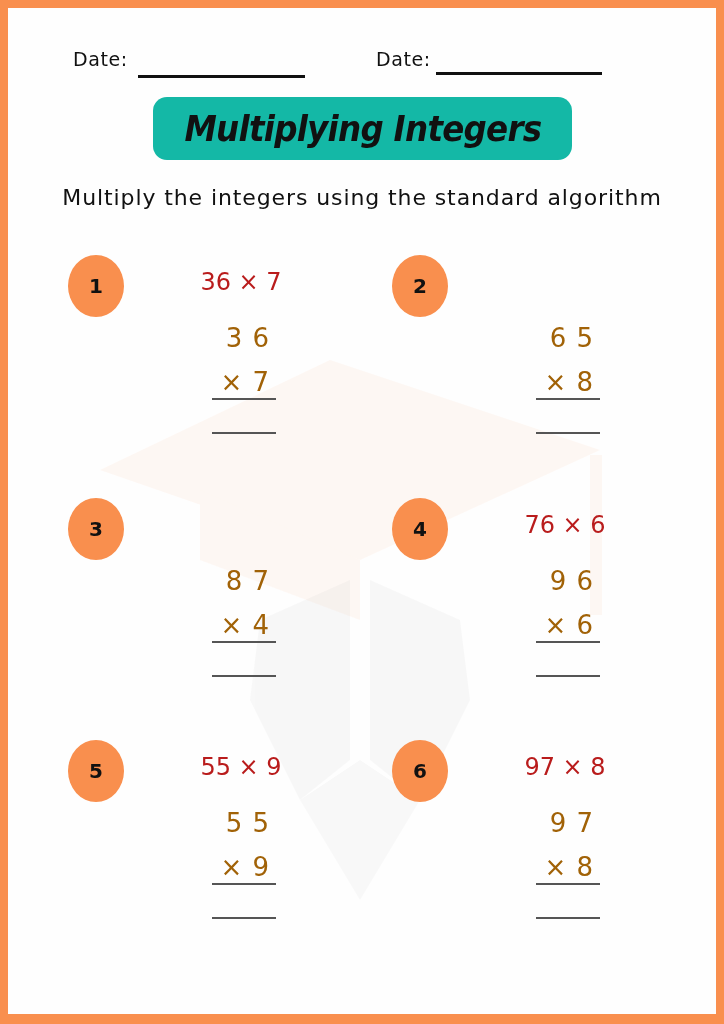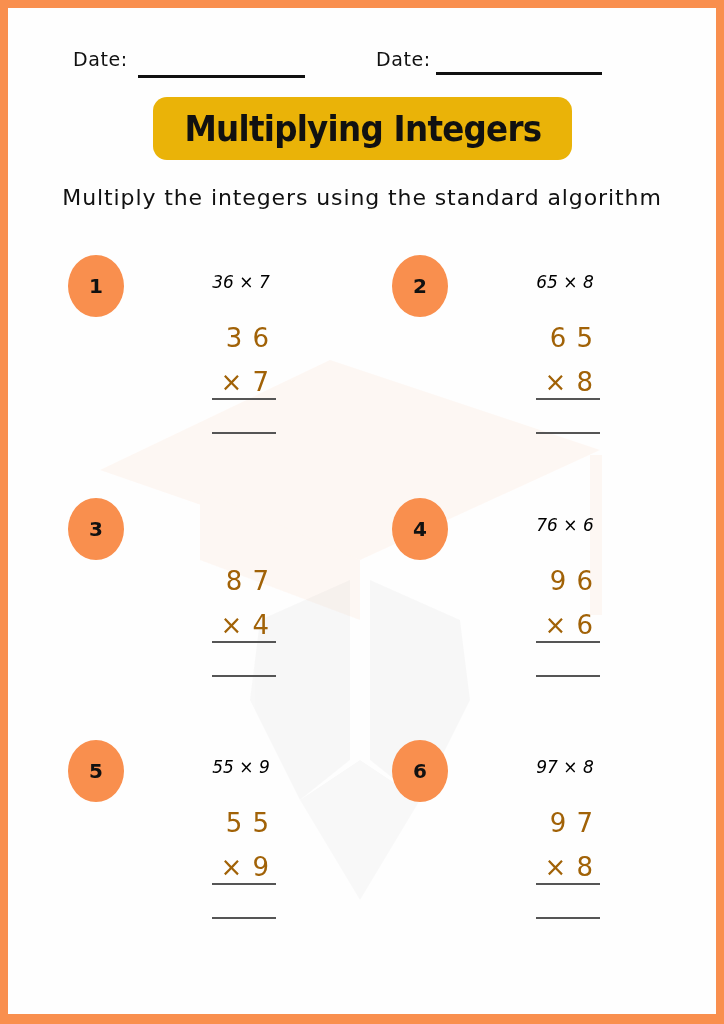--- a/index.html
+++ b/index.html
@@ -46,25 +46,26 @@
       height: 3px;
       background: #111;
     }
 
     .title-box {
       position: absolute;
       left: 153px;
       top: 97px;
       width: 419px;
       height: 63px;
-      background: #eab308;
+      background: #14b8a6;
       border-radius: 14px;
       display: flex;
       align-items: center;
       justify-content: center;
+      font-style: italic;
     }
     .title-text {
       font-family: "DejaVu Sans", sans-serif;
       font-weight: bold;
       font-size: 35px;
       color: #111;
       letter-spacing: -0.8px;
       transform: scaleX(0.93);
       white-space: nowrap;
     }
@@ -93,25 +94,24 @@
       justify-content: center;
       font-weight: bold;
       font-size: 20px;
       color: #111;
     }
     .expr {
       position: absolute;
       left: 80px;
       width: 186px;
       text-align: center;
-      font-size: 17px;
-      color: #000000;
+      font-size: 24px;
+      color: #b91c1c;
       line-height: 30px;
       white-space: nowrap;
-      font-style: italic;
     }
     .expr.main { top: 12px; }
     .stack {
       position: absolute;
       left: 144px;
       width: 64px;
       text-align: right;
       font-size: 26px;
       color: #a16207;
       line-height: 30px;
@@ -164,21 +164,20 @@
   <div class="num-circle">1</div>
   <div class="expr main">36 × 7</div>
   <div class="stack top">3 6</div>
   <div class="stack mul">× 7</div>
   <div class="rule r1"></div>
   <div class="rule r2"></div>
 </div>
 
 <div class="problem" style="left:392px; top:255px;">
   <div class="num-circle">2</div>
-  <div class="expr main">65 × 8</div>
   <div class="stack top">6 5</div>
   <div class="stack mul">× 8</div>
   <div class="rule r1"></div>
   <div class="rule r2"></div>
 </div>
 
 <div class="problem" style="left:68px; top:498px;">
   <div class="num-circle">3</div>
   <div class="stack top">8 7</div>
   <div class="stack mul">× 4</div>

